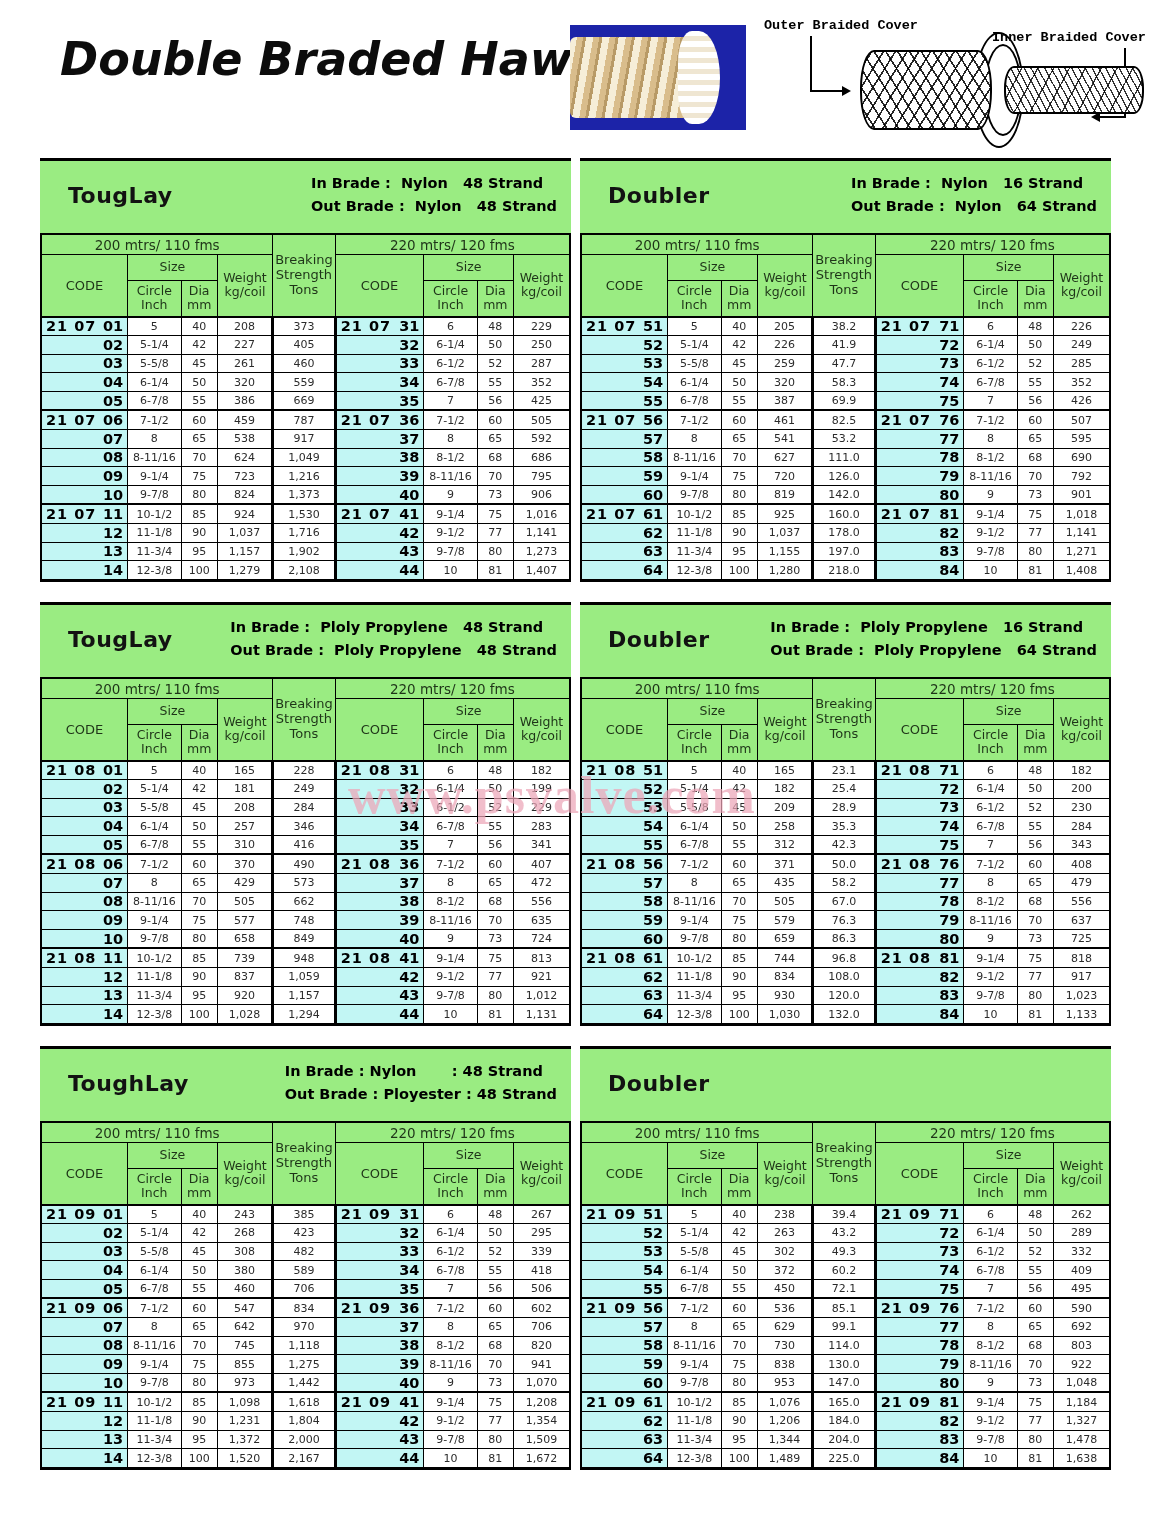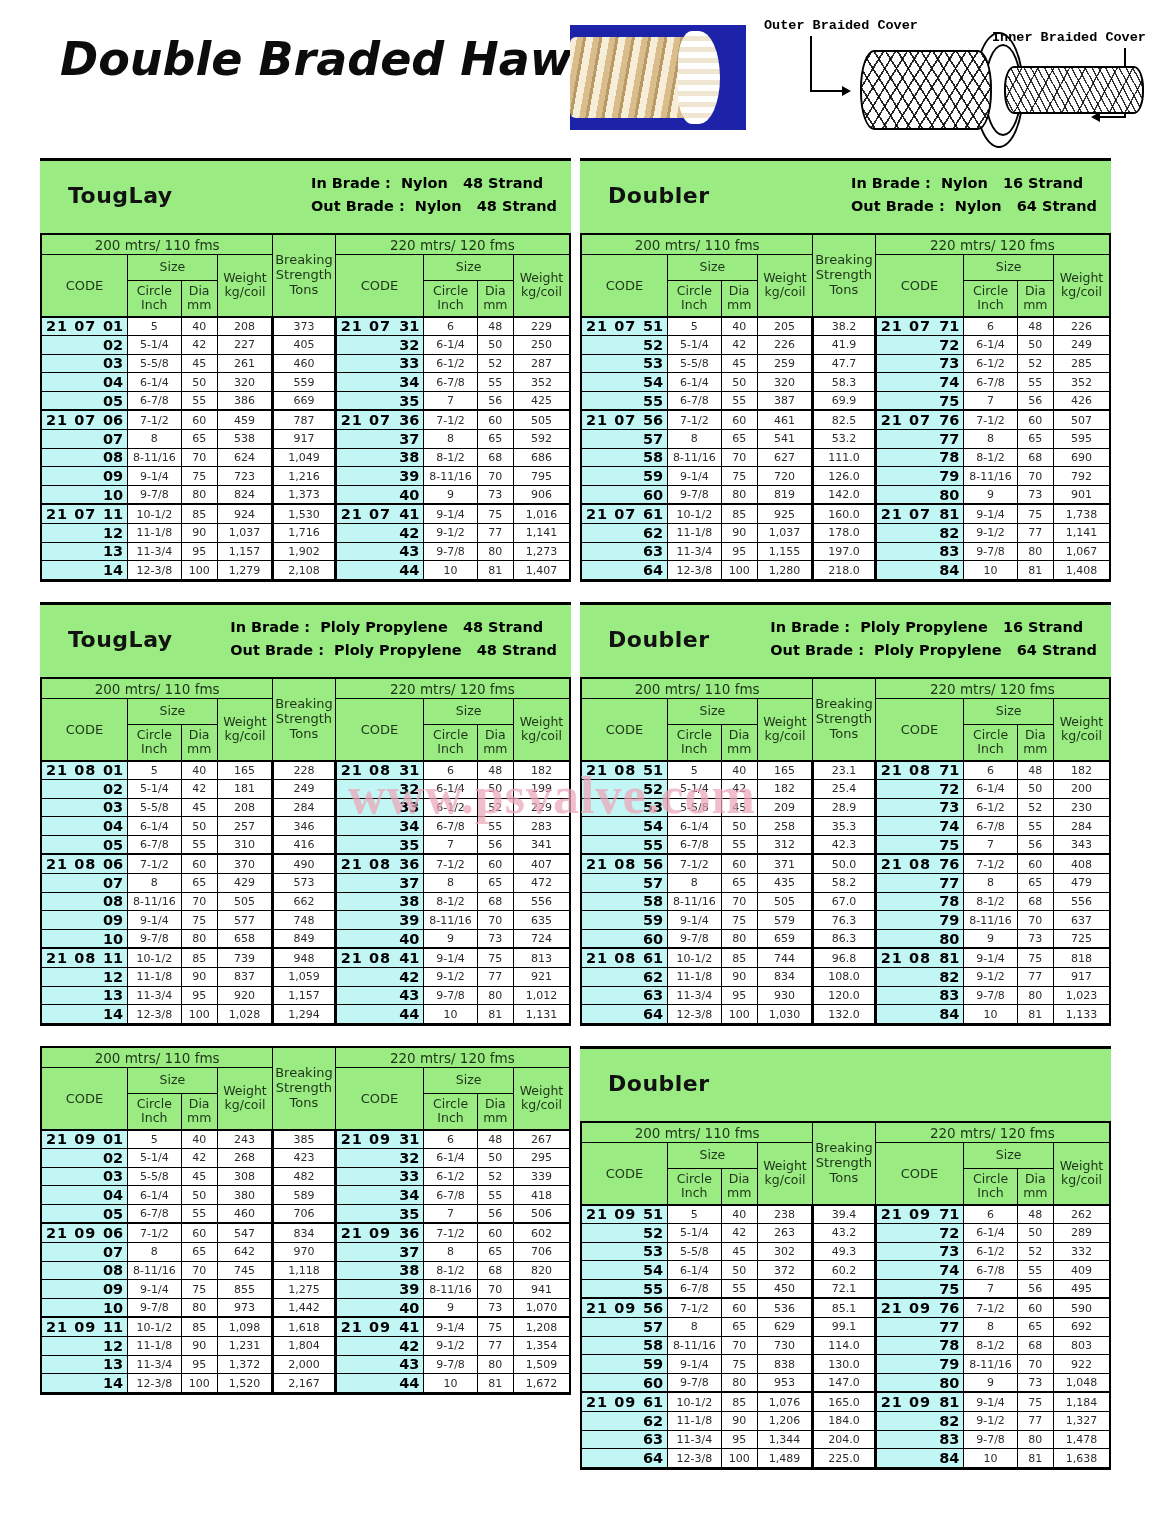--- a/index.html
+++ b/index.html
@@ -628,21 +628,21 @@
             <td>10-1/2</td>
             <td>85</td>
             <td>925</td>
             <td class="brk">160.0</td>
             <td class="code">
               <span class="pfx">21 07</span>
               <span class="sfx">81</span>
             </td>
             <td>9-1/4</td>
             <td>75</td>
-            <td>1,738</td>
+            <td>1,018</td>
           </tr>
           <tr>
             <td class="code">
               <span class="pfx"></span>
               <span class="sfx">62</span>
             </td>
             <td>11-1/8</td>
             <td>90</td>
             <td>1,037</td>
             <td class="brk">178.0</td>
@@ -662,21 +662,21 @@
             <td>11-3/4</td>
             <td>95</td>
             <td>1,155</td>
             <td class="brk">197.0</td>
             <td class="code">
               <span class="pfx"></span>
               <span class="sfx">83</span>
             </td>
             <td>9-7/8</td>
             <td>80</td>
-            <td>1,067</td>
+            <td>1,271</td>
           </tr>
           <tr>
             <td class="code">
               <span class="pfx"></span>
               <span class="sfx">64</span>
             </td>
             <td>12-3/8</td>
             <td>100</td>
             <td>1,280</td>
             <td class="brk">218.0</td>
@@ -1264,20 +1264,24 @@
             </td>
             <td>10</td>
             <td>81</td>
             <td>1,133</td>
           </tr>
         </tbody>
     </table>
   </div>
 
   <div class="rope-table" style="left: 0px; top: 888px;">
+    <div class="title-bar">
+      <div class="table-name">ToughLay</div>
+      <div class="spec-lines"><span>In Brade : Nylon       : 48 Strand</span><br><span>Out Brade : Ployester : 48 Strand</span></div>
+    </div>
     <table class="spec">
       <colgroup>
         <col style="width:86px">
           <col style="width:53px">
           <col style="width:36px">
           <col style="width:55px">
         <col style="width:62px">
         <col style="width:88px">
           <col style="width:53px">
           <col style="width:36px">

